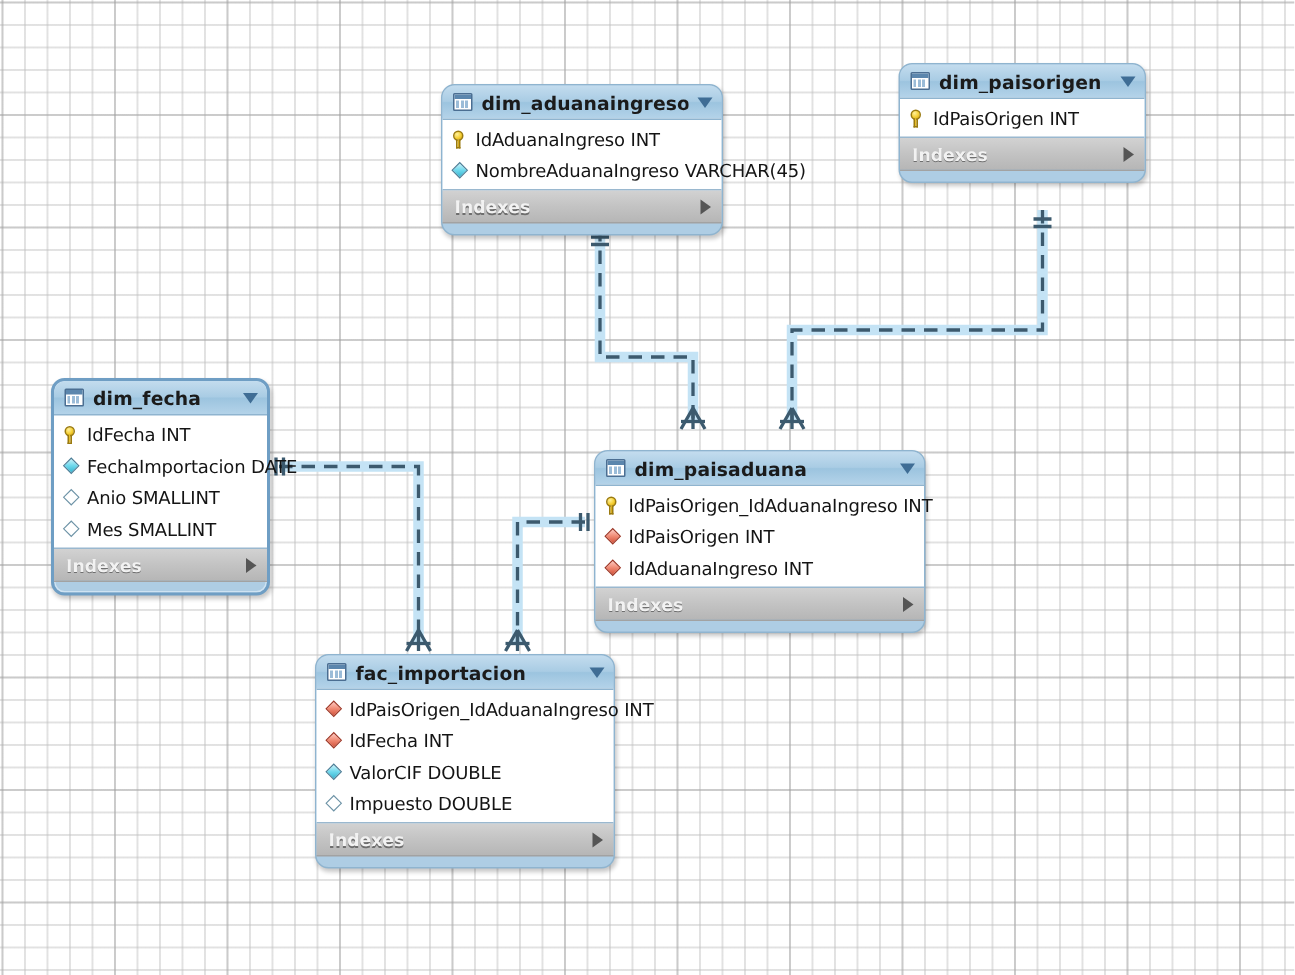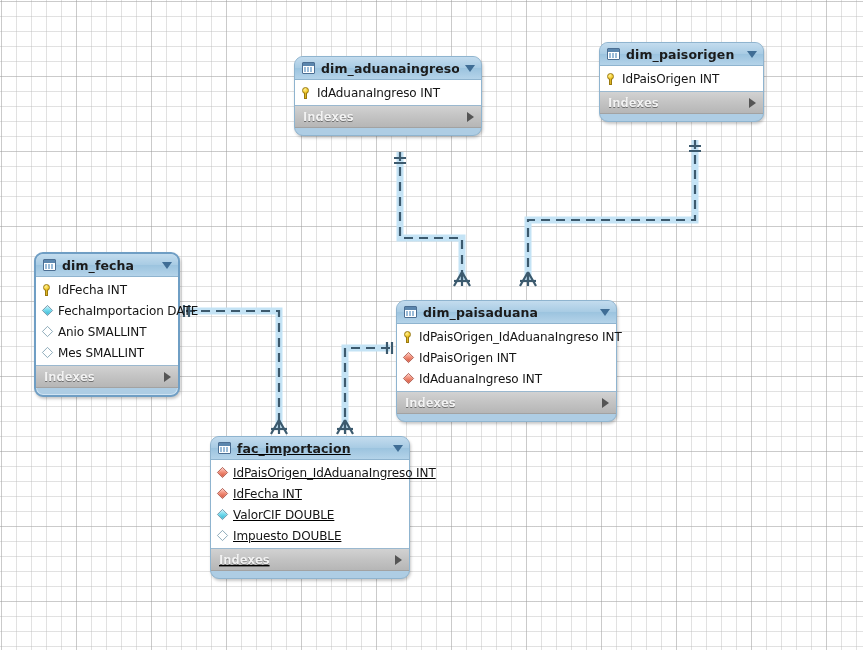--- a/index.html
+++ b/index.html
@@ -241,20 +241,24 @@
     <div class="tbl-header">
       <span class="tbl-icon"></span>
       <span class="tbl-title">dim_aduanaingreso</span>
       <span class="tbl-collapse"></span>
     </div>
     <div class="tbl-body">
       <div class="col-row">
         <span class="ficon key"></span>
         <span class="col-label">IdAduanaIngreso INT</span>
       </div>
+      <div class="col-row">
+        <span class="ficon dia cyan"></span>
+        <span class="col-label">NombreAduanaIngreso VARCHAR(45)</span>
+      </div>
     </div>
     <div class="tbl-footer">
       <span class="footer-label">Indexes</span>
       <span class="footer-arrow"></span>
     </div>
     <div class="tbl-pad"></div>
   </div>
 
   <div class="table-fig" style="left:599px; top:42px; width:165px;">
     <div class="tbl-header">
@@ -326,21 +330,21 @@
         <span class="col-label">IdAduanaIngreso INT</span>
       </div>
     </div>
     <div class="tbl-footer">
       <span class="footer-label">Indexes</span>
       <span class="footer-arrow"></span>
     </div>
     <div class="tbl-pad"></div>
   </div>
 
-  <div class="table-fig" style="left:210px; top:436px; width:200px;text-decoration:underline;">
+  <div class="table-fig" style="left:210px; top:436px; width:200px;">
     <div class="tbl-header">
       <span class="tbl-icon"></span>
       <span class="tbl-title">fac_importacion</span>
       <span class="tbl-collapse"></span>
     </div>
     <div class="tbl-body">
       <div class="col-row">
         <span class="ficon dia red"></span>
         <span class="col-label">IdPaisOrigen_IdAduanaIngreso INT</span>
       </div>

